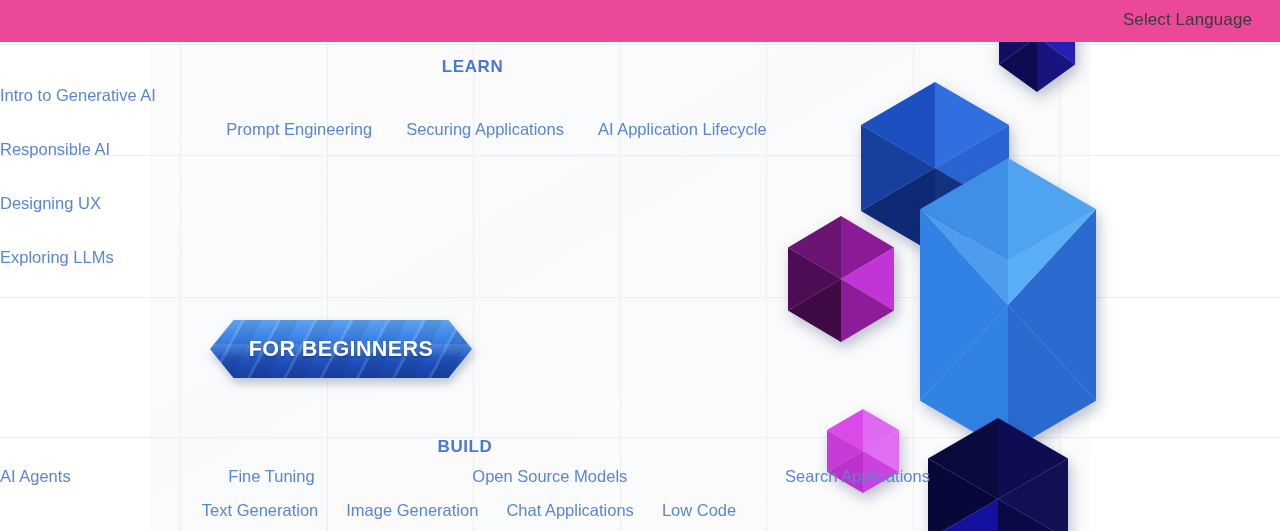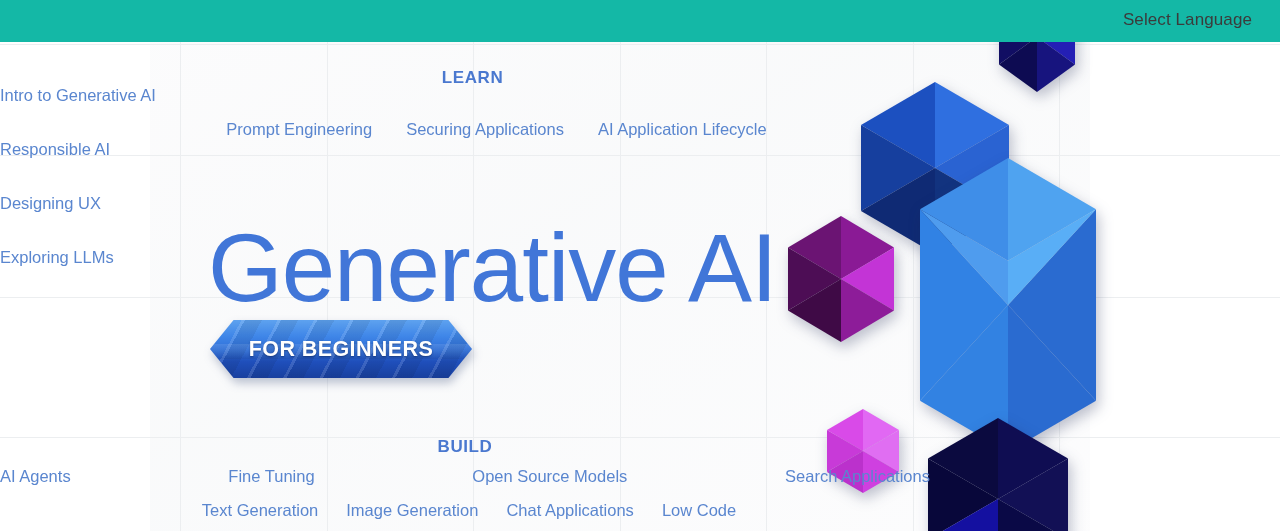--- a/index.html
+++ b/index.html
@@ -39,21 +39,21 @@
     width: 940px; height: 491px;
     background: linear-gradient(150deg,#fbfbfc 0%, #f8f9fa 40%, #fcfcfd 100%);
     opacity: .85;
   }
 
   
   .topbar {
     position: absolute;
     top: 0; left: 0;
     width: 1280px; height: 42px;
-    background: #14b8a6;
+    background: #ec4899;
     z-index: 40;
   }
   .select-language {
     position: absolute;
     right: 28px; top: 10px;
     font-size: 17px;
     color: #3b3b3b;
     font-family: "Liberation Sans", sans-serif;
     letter-spacing: .1px;
     white-space: nowrap;
@@ -79,21 +79,21 @@
   .navlink {
     font-size: 16.5px;
     color: #5a86cf;
     text-decoration: none;
     font-family: "Liberation Sans", sans-serif;
     cursor: pointer;
     white-space: nowrap;
   }
 
   
-  #learn-heading { top: 57px; left: 0; width: 945px; margin-top: 11px; }
+  #learn-heading { top: 57px; left: 0; width: 945px; }
   #learn-row-1   { top: 86px; left: 0; width: 945px; justify-content: center; gap: 35px; flex-direction: column; }
   #learn-row-2   { top: 120px; left: 0; width: 945px; justify-content: center; gap: 34px; margin-left: 24px; }
 
   
   #build-heading { top: 437px; left: 0; width: 930px; }
   #build-row-1   { top: 467px; left: 0; width: 930px; justify-content: space-between; gap: 33px; }
   #build-row-2   { top: 501px; left: 0; width: 930px; justify-content: center; gap: 28px; padding-left: 8px; }
 
   
   .main-title {
@@ -268,21 +268,20 @@
     <a class="navlink" href="#">Designing UX</a>
     <a class="navlink" href="#">Exploring LLMs</a>
   </div>
 
   <div class="link-row" id="learn-row-2">
     <a class="navlink" href="#">Prompt Engineering</a>
     <a class="navlink" href="#">Securing Applications</a>
     <a class="navlink" href="#">AI Application Lifecycle</a>
   </div>
 
-  <div class="main-title">Generative AI</div>
 
   <div class="banner-wrap">
     <div class="banner-shape">
       <div class="banner-stripes"></div>
       <div class="banner-band"></div>
     </div>
     <div class="banner-text">FOR BEGINNERS</div>
   </div>
 
   <div class="group-heading" id="build-heading">BUILD</div>

